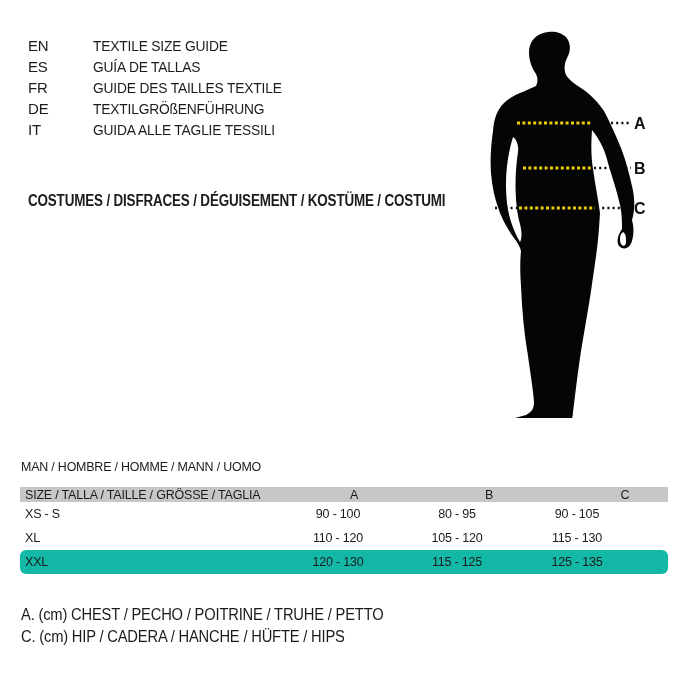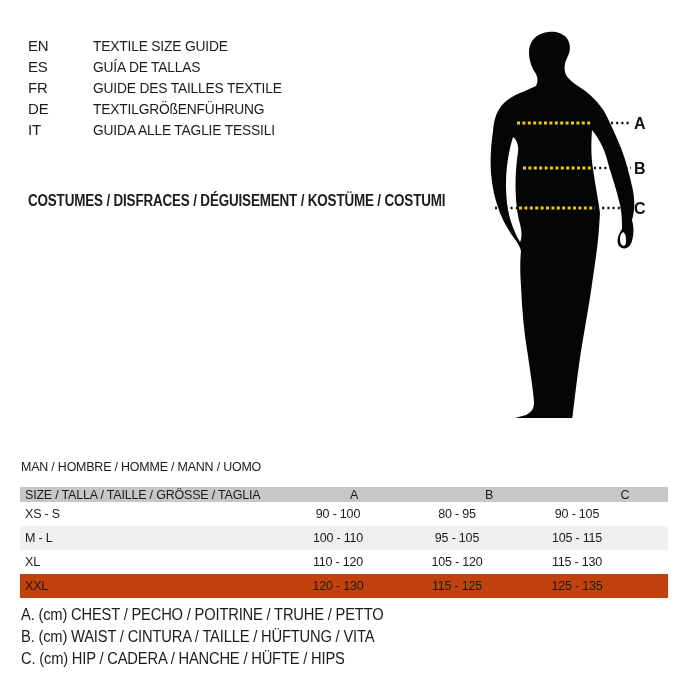--- a/index.html
+++ b/index.html
@@ -120,39 +120,32 @@
       <span class="cc">A</span>
       <span class="cc">B</span>
       <span class="cc">C</span>
     </div>
     <div class="trow">
       <span class="c1">XS - S</span>
       <span class="cc">90 - 100</span>
       <span class="cc">80 - 95</span>
       <span class="cc">90 - 105</span>
     </div>
-    <div class="trow" style="background:#efefef;">
-      <span class="c1">M - L</span>
-      <span class="cc">100 - 110</span>
-      <span class="cc">95 - 105</span>
-      <span class="cc">105 - 115</span>
-    </div>
     <div class="trow">
       <span class="c1">XL</span>
       <span class="cc">110 - 120</span>
       <span class="cc">105 - 120</span>
       <span class="cc">115 - 130</span>
     </div>
-    <div class="trow" style="background:#c2410c;">
+    <div class="trow" style="background:#14b8a6;border-radius:6px;">
       <span class="c1">XXL</span>
       <span class="cc">120 - 130</span>
       <span class="cc">115 - 125</span>
       <span class="cc">125 - 135</span>
     </div>
   </div>
 
   <div class="legend">
     <div><span class="cond">A. (cm) CHEST / PECHO / POITRINE / TRUHE / PETTO</span></div>
-    <div><span class="cond">B. (cm) WAIST / CINTURA / TAILLE / HÜFTUNG / VITA</span></div>
     <div><span class="cond">C. (cm) HIP / CADERA / HANCHE / HÜFTE / HIPS</span></div>
   </div>
 
 </div>
 
 </body></html>

